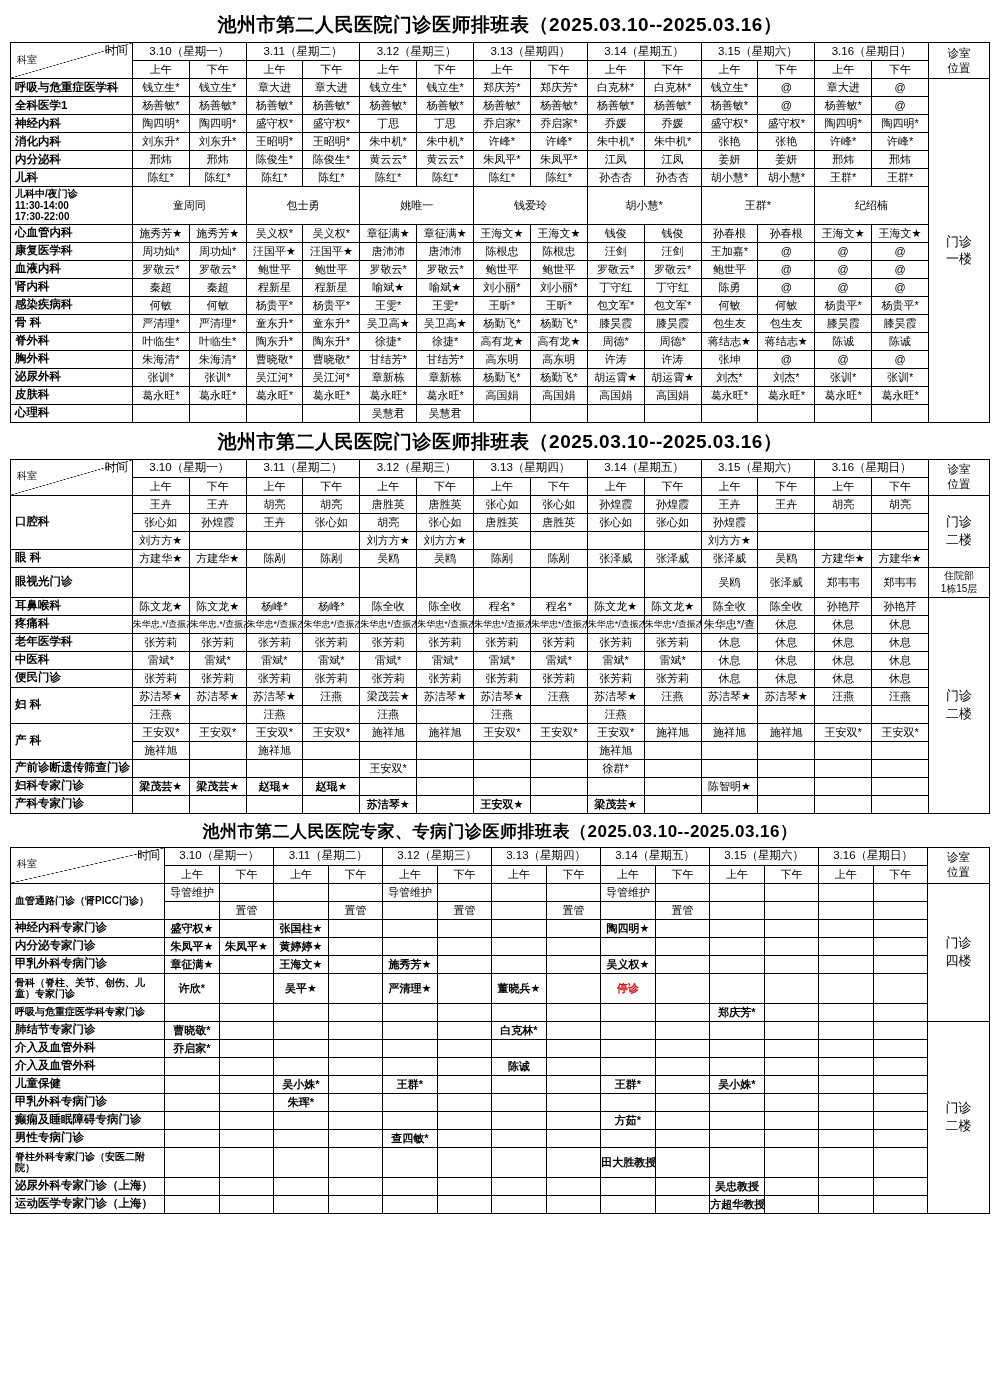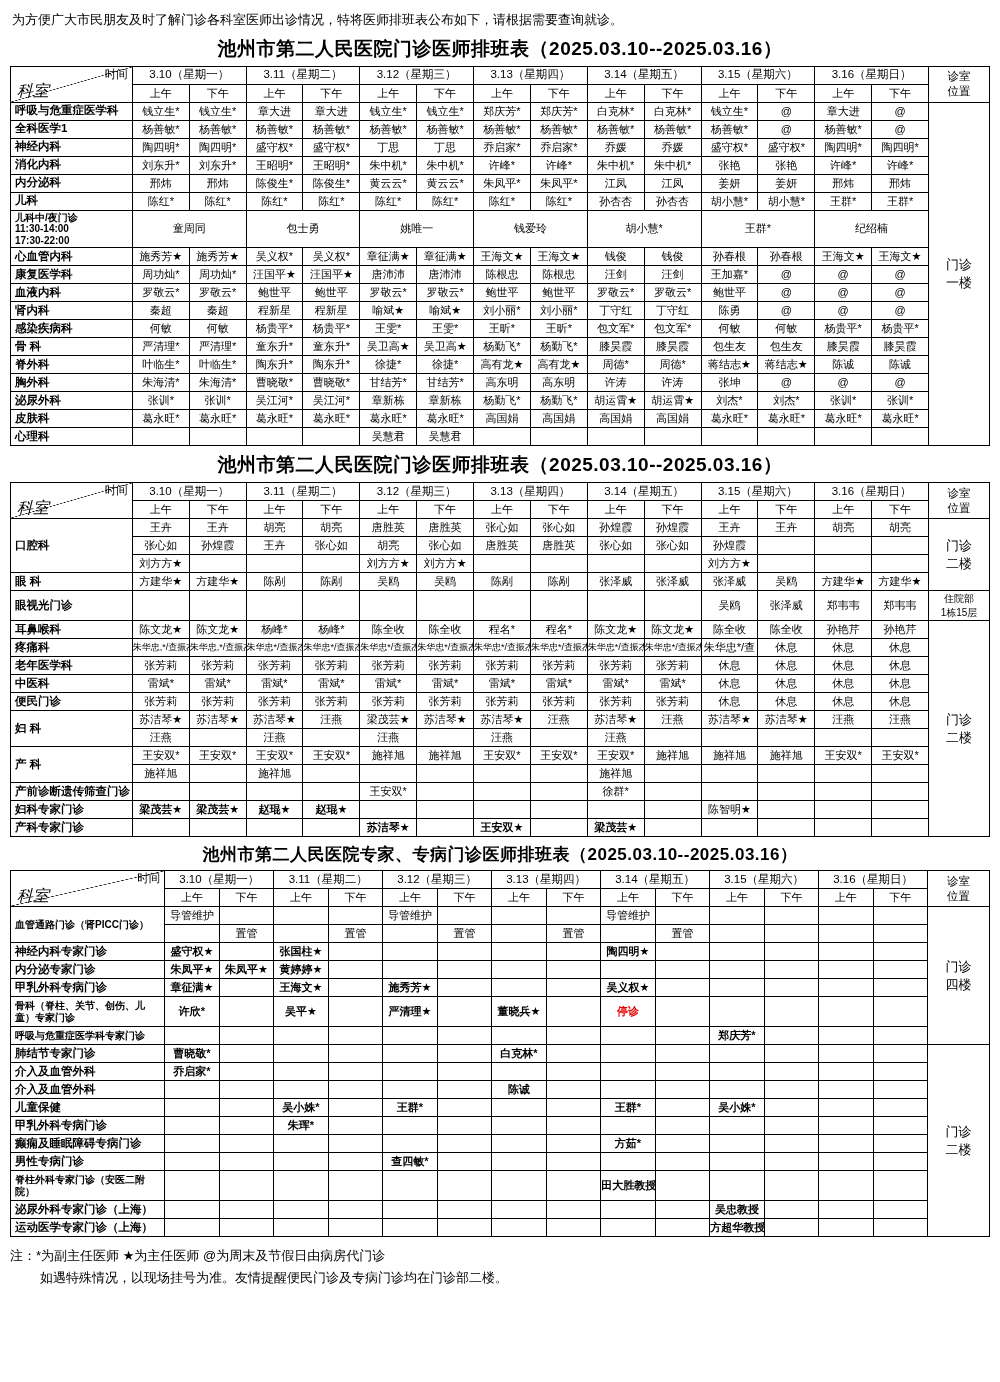--- a/index.html
+++ b/index.html
@@ -13,32 +13,31 @@
   td.dept,th.dept{text-align:left;padding-left:4px;font-weight:bold;font-size:11.5px;}
   th.day{font-size:11.5px;font-weight:normal;}
   th.ampm{font-size:11px;font-weight:normal;}
   th.loc{font-size:11.5px;font-weight:normal;line-height:1.3;}
   td.loc{font-size:13px;line-height:1.35;}
   .corner{position:relative;height:32px;padding:0;}
   .corner .line{position:absolute;left:0;top:0;width:100%;height:100%;}
   .corner .line:after{content:"";position:absolute;left:0;top:0;width:100%;height:100%;
      background:linear-gradient(to right bottom, transparent calc(50% - 0.5px), #000 50%, transparent calc(50% + 0.5px));}
   .corner .t{position:absolute;right:4px;top:1px;font-weight:normal;font-size:11.5px;}
-  .corner .d{position:absolute;left:6px;bottom:1px;font-weight:normal;font-size:16px;font-style:italic;}
+  .corner .d{position:absolute;left:6px;bottom:13px;font-weight:normal;font-size:10px;}
   .note{font-size:13px;margin-top:8px;line-height:1.7;}
   .note .ind{display:inline-block;margin-left:30px;}
   .red{color:#e60000;}
   .tall{height:30px;}
 </style>
 </head>
 <body>
 
 <div class="page">
 
-  <div class="intro">为方便广大市民朋友及时了解门诊各科室医师出诊情况，特将医师排班表公布如下，请根据需要查询就诊。</div>
 
   <h1 class="tbl-title">池州市第二人民医院门诊医师排班表（2025.03.10--2025.03.16）</h1>
   <table>
     <colgroup>
       <col style="width:120px">
       <col span="14" style="width:56px">
       <col style="width:60px">
     </colgroup>
     <thead>
       <tr>
@@ -1036,18 +1035,14 @@
           <td style="font-weight: bold;"></td>
           <td style="font-weight: bold;"></td>
           <td style="font-weight: bold;">方超华教授</td>
           <td style="font-weight: bold;"></td>
           <td style="font-weight: bold;"></td>
           <td style="font-weight: bold;"></td>
         </tr>
       </tbody>
   </table>
 
-  <div class="note">
-    <div>注：*为副主任医师 ★为主任医师 @为周末及节假日由病房代门诊</div>
-    <div class="ind">如遇特殊情况，以现场挂号为准。友情提醒便民门诊及专病门诊均在门诊部二楼。</div>
-  </div>
 
 </div>
 
 </body></html>

